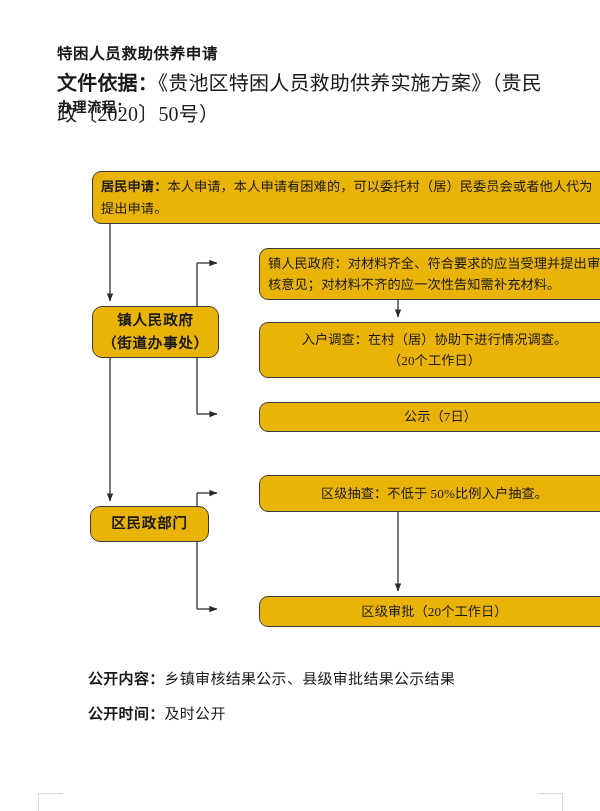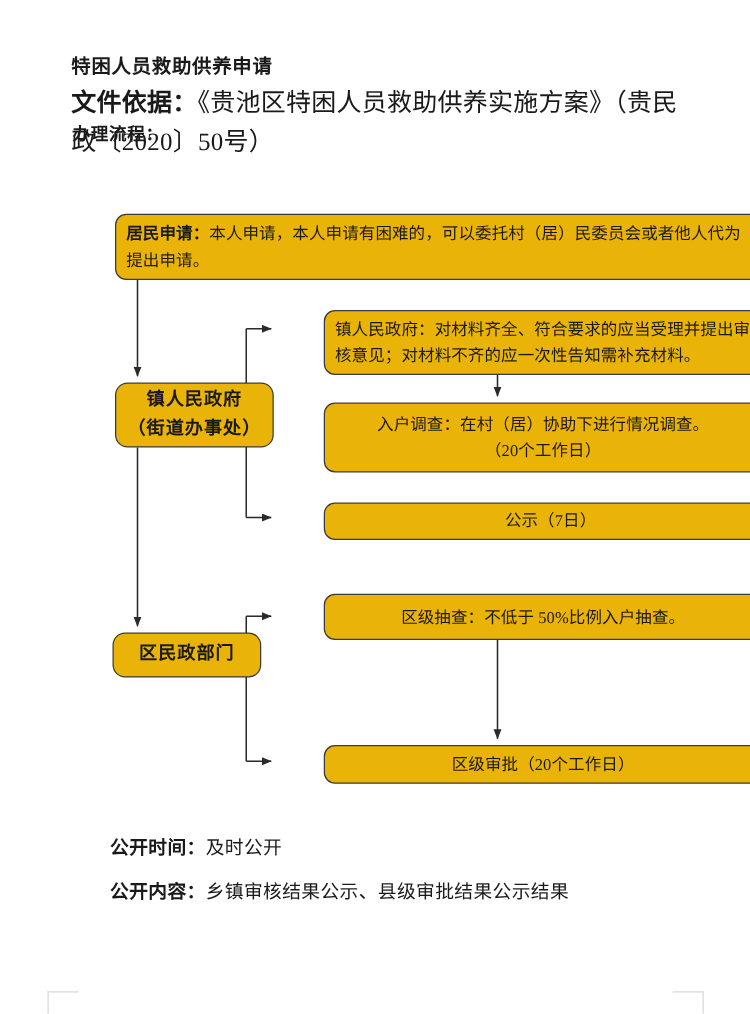--- a/index.html
+++ b/index.html
@@ -226,21 +226,21 @@
   </div>
 
   <div class="node center" id="node-district-approval">
     <div class="inner">区级审批（20个工作日）</div>
   </div>
 
 </div>
 
 <div class="footer">
   <div class="footer-row">
+    <span class="lbl">公开内容：</span><span>乡镇审核结果公示、县级审批结果公示结果</span>
+  </div>
+  <div class="footer-row">
     <span class="lbl">公开时间：</span><span>及时公开</span>
-  </div>
-  <div class="footer-row">
-    <span class="lbl">公开内容：</span><span>乡镇审核结果公示、县级审批结果公示结果</span>
   </div>
 </div>
 
 <div class="crop bl"></div>
 <div class="crop br"></div>
 
 </body></html>

